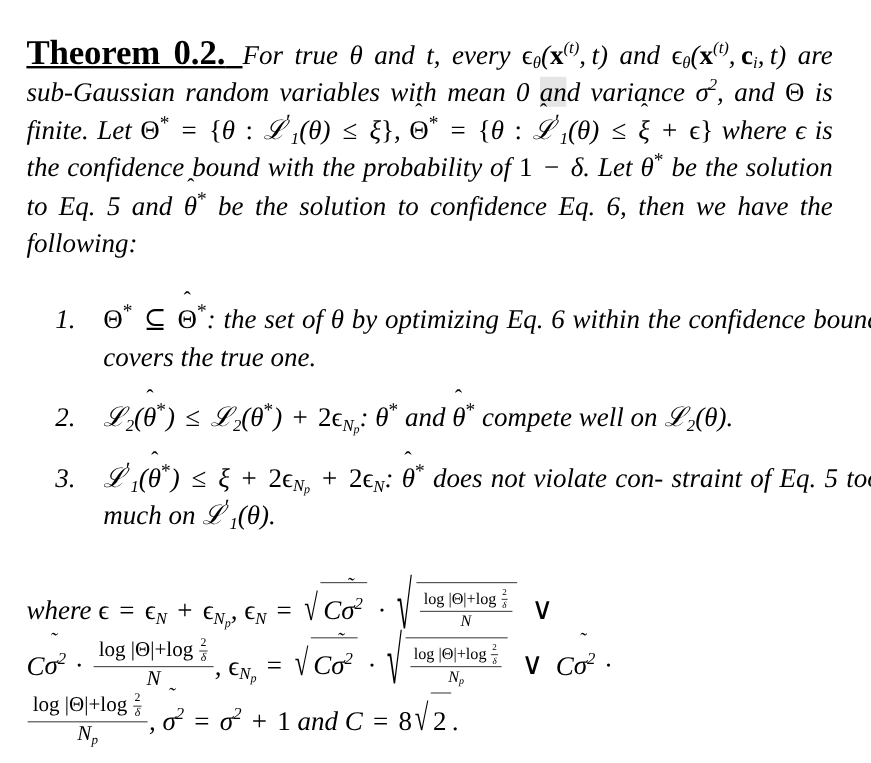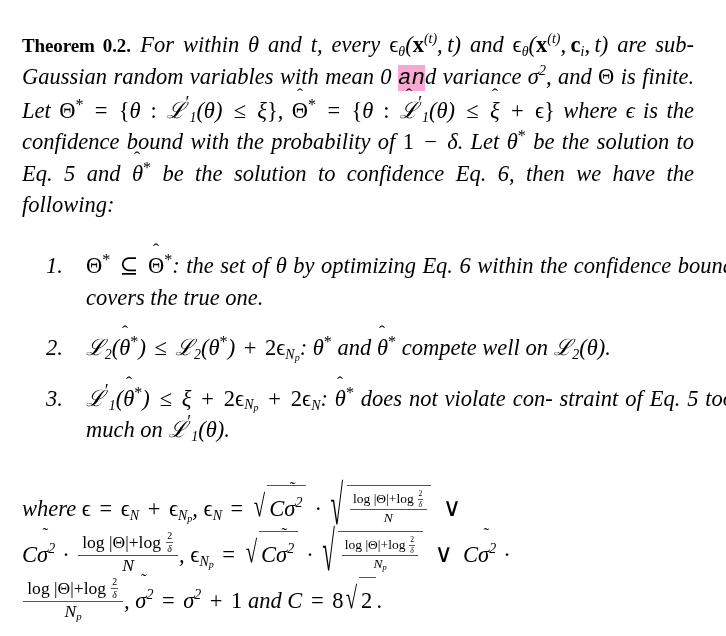--- a/index.html
+++ b/index.html
@@ -35,22 +35,23 @@
     font-size: 22.5px;
     line-height: 31.5px;
     text-align: justify;
     text-align-last: left;
     word-spacing: 0.02em;
   }
 
   .thm-label {
     font-style: normal;
     font-weight: bold;
-    font-size: 19px;
+    font-size: 29px;
     letter-spacing: -0.1px;
+    text-decoration: underline;
   }
   .thm-label::after { content: "\2002"; }
 
   
   .m {
     font-style: italic;
     font-family: "Liberation Serif", "DejaVu Serif", serif;
   }
   .mu { font-style: normal; }
   .bm { font-weight: bold; font-style: normal; }
@@ -95,22 +96,21 @@
     transform: translateX(-50%) scaleX(1.0);
   }
 
   .cal {
     font-family: Liberation Serif, serif;
     font-style: italic;
   }
 
   
   .sel {
-    background: #f9a8d4;
-    font-family: Liberation Mono, monospace;
+    background: #e5e5e5;
   }
 
   
   ol.items {
     position: absolute;
     left: 46px;
     top: 250px;
     width: 648px;
     margin: 0;
     padding: 0 0 0 40px;
@@ -211,21 +211,21 @@
     font-size: 1.12em;
     padding: 0 0.18em;
   }
 </style>
 </head>
 <body>
 
 <div id="page">
 
   <div class="theorem-block">
-    <p class="para"><span class="thm-label">Theorem 0.2.</span><span><span>For within</span> <span class="m">θ</span> <span>and</span> <span class="m">t</span>, <span>every</span> <span class="m"><span class="mu">ϵ</span><sub class="sb">θ</sub>(<span class="bm">x</span><sup class="sp">(t)</sup>, t)</span> <span>and</span>
+    <p class="para"><span class="thm-label">Theorem 0.2.</span><span><span>For true</span> <span class="m">θ</span> <span>and</span> <span class="m">t</span>, <span>every</span> <span class="m"><span class="mu">ϵ</span><sub class="sb">θ</sub>(<span class="bm">x</span><sup class="sp">(t)</sup>, t)</span> <span>and</span>
     <span class="m"><span class="mu">ϵ</span><sub class="sb">θ</sub>(<span class="bm">x</span><sup class="sp">(t)</sup>, <span class="bm">c</span><sub class="sb">i</sub>, t)</span> <span>are sub-Gaussian random variables with</span>
     <span>mean 0 <span class="sel">an</span>d variance</span> <span class="m">σ<sup class="sp">2</sup></span><span>, and</span> <span class="m mu">Θ</span> <span>is finite. Let</span> <span class="m mu">Θ<sup class="star">*</sup></span> <span class="op">=</span> <span class="mu">{</span><span class="m">θ</span> <span class="opn">:</span>
     <span class="cal">ℒ<sup class="prime">′</sup><sub class="sb">1</sub></span><span class="m">(θ)</span> <span class="op">≤</span> <span class="m">ξ</span><span class="mu">}</span>, <span class="hat m mu"><span class="acc">̂</span>Θ</span><span class="m"><sup class="star">*</sup></span> <span class="op">=</span> <span class="mu">{</span><span class="m">θ</span> <span class="opn">:</span> <span class="hat cal"><span class="acc">̂</span>ℒ</span><span class="cal"><sup class="prime">′</sup><sub class="sb">1</sub></span><span class="m">(θ)</span> <span class="op">≤</span> <span class="hat m"><span class="acc">̂</span>ξ</span> <span class="op">+</span> <span class="m mu">ϵ</span><span class="mu">}</span> <span>where ϵ is the</span>
     <span>confidence bound with the probability of</span> <span class="m roman">1</span> <span class="op">−</span> <span class="m">δ</span><span>. Let</span> <span class="m">θ<sup class="star">*</sup></span> <span>be the</span>
     <span>solution to Eq. 5 and</span> <span class="hat m"><span class="acc">̂</span>θ</span><span class="m"><sup class="star">*</sup></span> <span>be the solution to confidence Eq. 6,</span>
     <span>then we have the following:</span></span></p>
   </div>
 
   <ol class="items">
 

